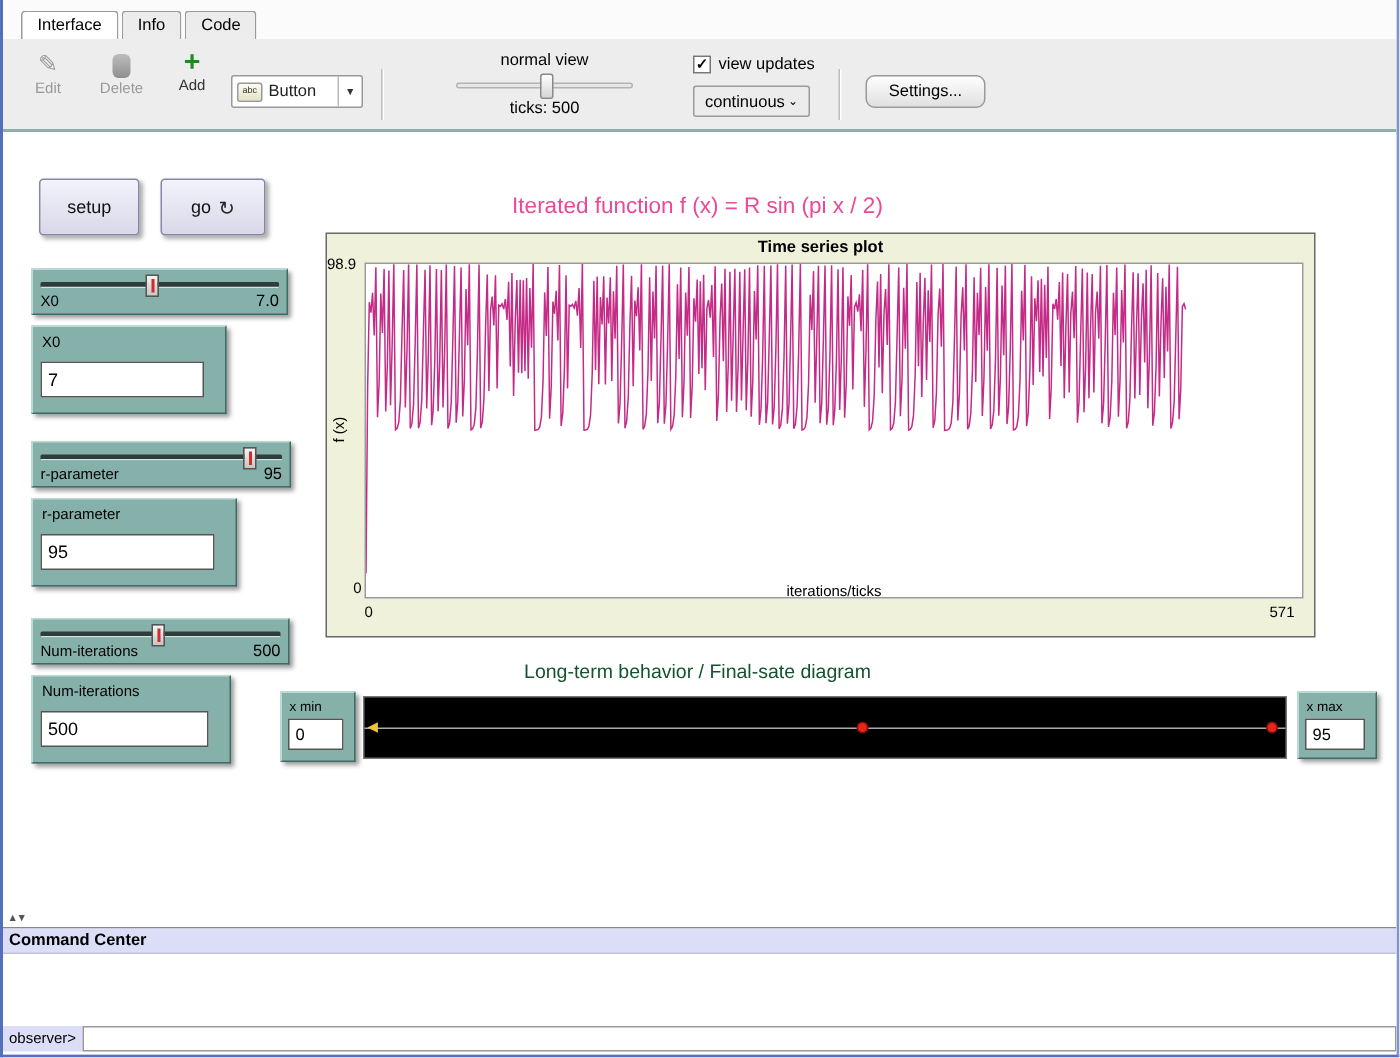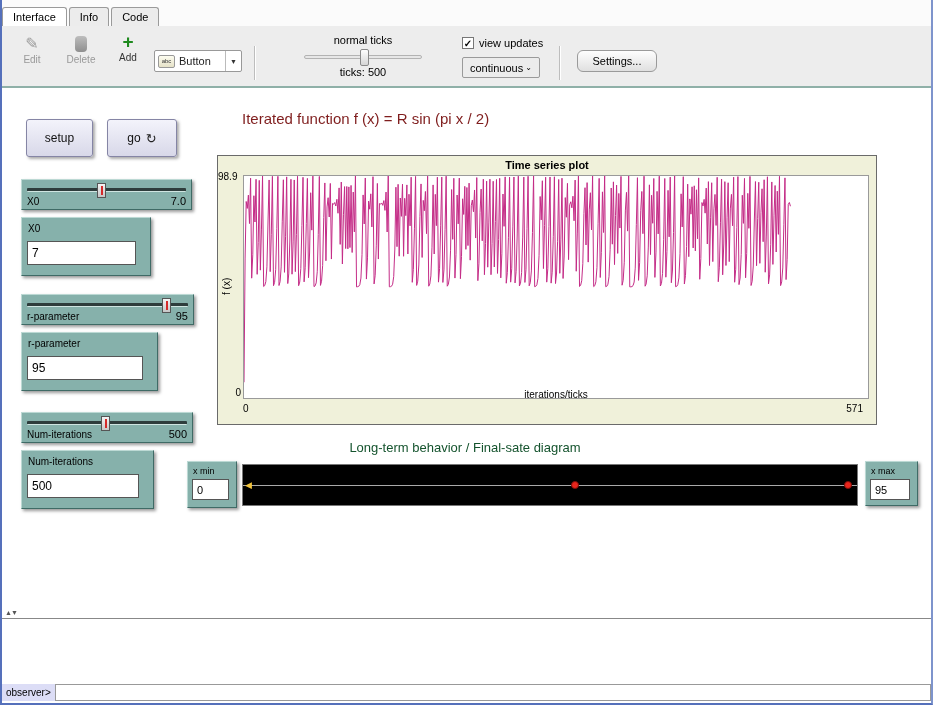--- a/index.html
+++ b/index.html
@@ -2,21 +2,21 @@
 <html><head>
 <meta charset="utf-8">
 <style>
   *{margin:0;padding:0;box-sizing:border-box}
   html,body{width:933px;height:705px;background:#fff;overflow:hidden}
   body{font:11px "Liberation Sans",sans-serif;color:#000}
   .window{position:relative;width:933px;height:705px;background:#fff;overflow:hidden;
           border-left:2px solid #5570bb;border-right:2px solid #7e94cc;border-bottom:2px solid #5570bb}
   
   .tabbar{position:absolute;left:0;top:0;right:0;height:28px;background:#fbfbfb;border-bottom:1px solid #9a9a9a;
-          display:flex;align-items:flex-end;padding-left:0;gap:2px}
+          display:flex;align-items:flex-end;padding-left:12px;gap:2px}
   .tab{padding:3px 10px 4px;background:#ececec;border:1px solid #9a9a9a;border-bottom:none;
        border-radius:3px 3px 0 0;font-size:11px;cursor:default}
   .tab.active{background:#fff;margin-bottom:-1px;padding-bottom:5px}
   
   .toolbar{position:absolute;left:0;top:26px;right:0;height:62px;background:#ededed;border-bottom:2px solid #8fb0a8}
   .tool{position:absolute;text-align:center;color:#999;font-size:10px}
   .tool .glyph{display:block;font-size:16px;height:20px;line-height:20px;color:#9a9a9a}
   .tool.enabled{color:#333}
   .del-blob{display:block;width:12px;height:16px;margin:2px auto;background:linear-gradient(#bdbdbd,#8f8f8f);border-radius:4px}
   .plus{display:block;font-size:19px;font-weight:bold;color:#1f8a1f;height:20px;line-height:20px}
@@ -37,21 +37,21 @@
   .mode-dd{margin-top:8px;width:78px;height:21px;background:#ececec;border:1px solid #9a9a9a;border-radius:2px;
            display:flex;align-items:center;justify-content:space-between;padding:0 7px;font-size:11px}
   .settings-btn{position:absolute;left:575px;top:24px;width:80px;height:22px;background:linear-gradient(#fefefe,#e0e0e0);
            border:1px solid #9a9a9a;border-radius:6px;font:11px "Liberation Sans",sans-serif}
   
   .main{position:absolute;left:0;top:90px;right:0;height:530px;background:#fff}
   .nl-button{position:absolute;height:38px;background:linear-gradient(#f3f3fb,#d8d8e9);border:1px solid #8585a5;
              border-radius:3px;box-shadow:2px 2px 3px rgba(70,70,70,.45);color:#111;font-size:12px;
              display:flex;align-items:center;justify-content:center;gap:5px;cursor:default}
   .go-icon{font-size:13px;color:#222}
-  .main-title{position:absolute;left:240px;top:20px;width:446px;text-align:left;font-size:15px;color:#7f1d1d}
+  .main-title{position:absolute;left:240px;top:39px;width:446px;text-align:center;font-size:15px;color:#ec4899}
   .nl-slider{position:absolute;background:#86b1ab;border:1px solid #3f6b66;border-top-color:#bcd9d4;border-left-color:#bcd9d4;
              box-shadow:2px 2px 3px rgba(0,0,0,.4)}
   .sl-groove{position:absolute;left:5px;right:5px;top:8px;height:4px;background:#2e3d3c;border-bottom:1px solid #cfe5e1;border-radius:1px}
   .sl-handle{position:absolute;top:3px;width:9px;height:15px;margin-left:-4px;background:linear-gradient(#f4f4f4,#c6c6c6);border:1px solid #555}
   .sl-handle::after{content:"";position:absolute;left:3px;top:2px;bottom:2px;width:2px;background:#d42a2a}
   .sl-label{position:absolute;left:5px;bottom:2px;font-size:10px}
   .sl-value{position:absolute;right:5px;bottom:2px;font-size:11px}
   .nl-input{position:absolute;background:#86b1ab;border:1px solid #3f6b66;border-top-color:#bcd9d4;border-left-color:#bcd9d4;
             box-shadow:2px 2px 3px rgba(0,0,0,.4)}
   .in-label{position:absolute;left:6px;top:5px;font-size:10px}
@@ -109,21 +109,21 @@
       <span class="plus">+</span>
       <span>Add</span>
     </div>
     <div class="widget-dd">
       <span class="mini-btn">abc</span>
       <span>Button</span>
       <span class="dd-split">▼</span>
     </div>
     <div class="sep" style="left:252px"></div>
     <div class="speed">
-      <div>normal ticks</div>
+      <div>normal view</div>
       <div class="track">
         <div class="thumb"></div>
       </div>
       <div>ticks: 500</div>
     </div>
     <div class="updates">
       <div class="cb-row">
         <span class="cb">✓</span>
         <span>view updates</span>
       </div>
@@ -212,20 +212,21 @@
 
     <div class="nl-input small" style="left:863px;top:371px;width:53px;height:45px">
       <span class="in-label">x max</span>
       <input class="in-field" value="95" style="">
     </div>
 
     <div class="splitter">▲▼</div>
   </div>
 
   <div class="command">
+    <div class="cc-header">Command Center</div>
     <div class="cc-body"></div>
     <div class="cc-row">
       <span class="cc-prompt">observer&gt;</span>
       <input class="cc-input" value="" style="">
     </div>
   </div>
 
 </div>
 
 </body></html>

